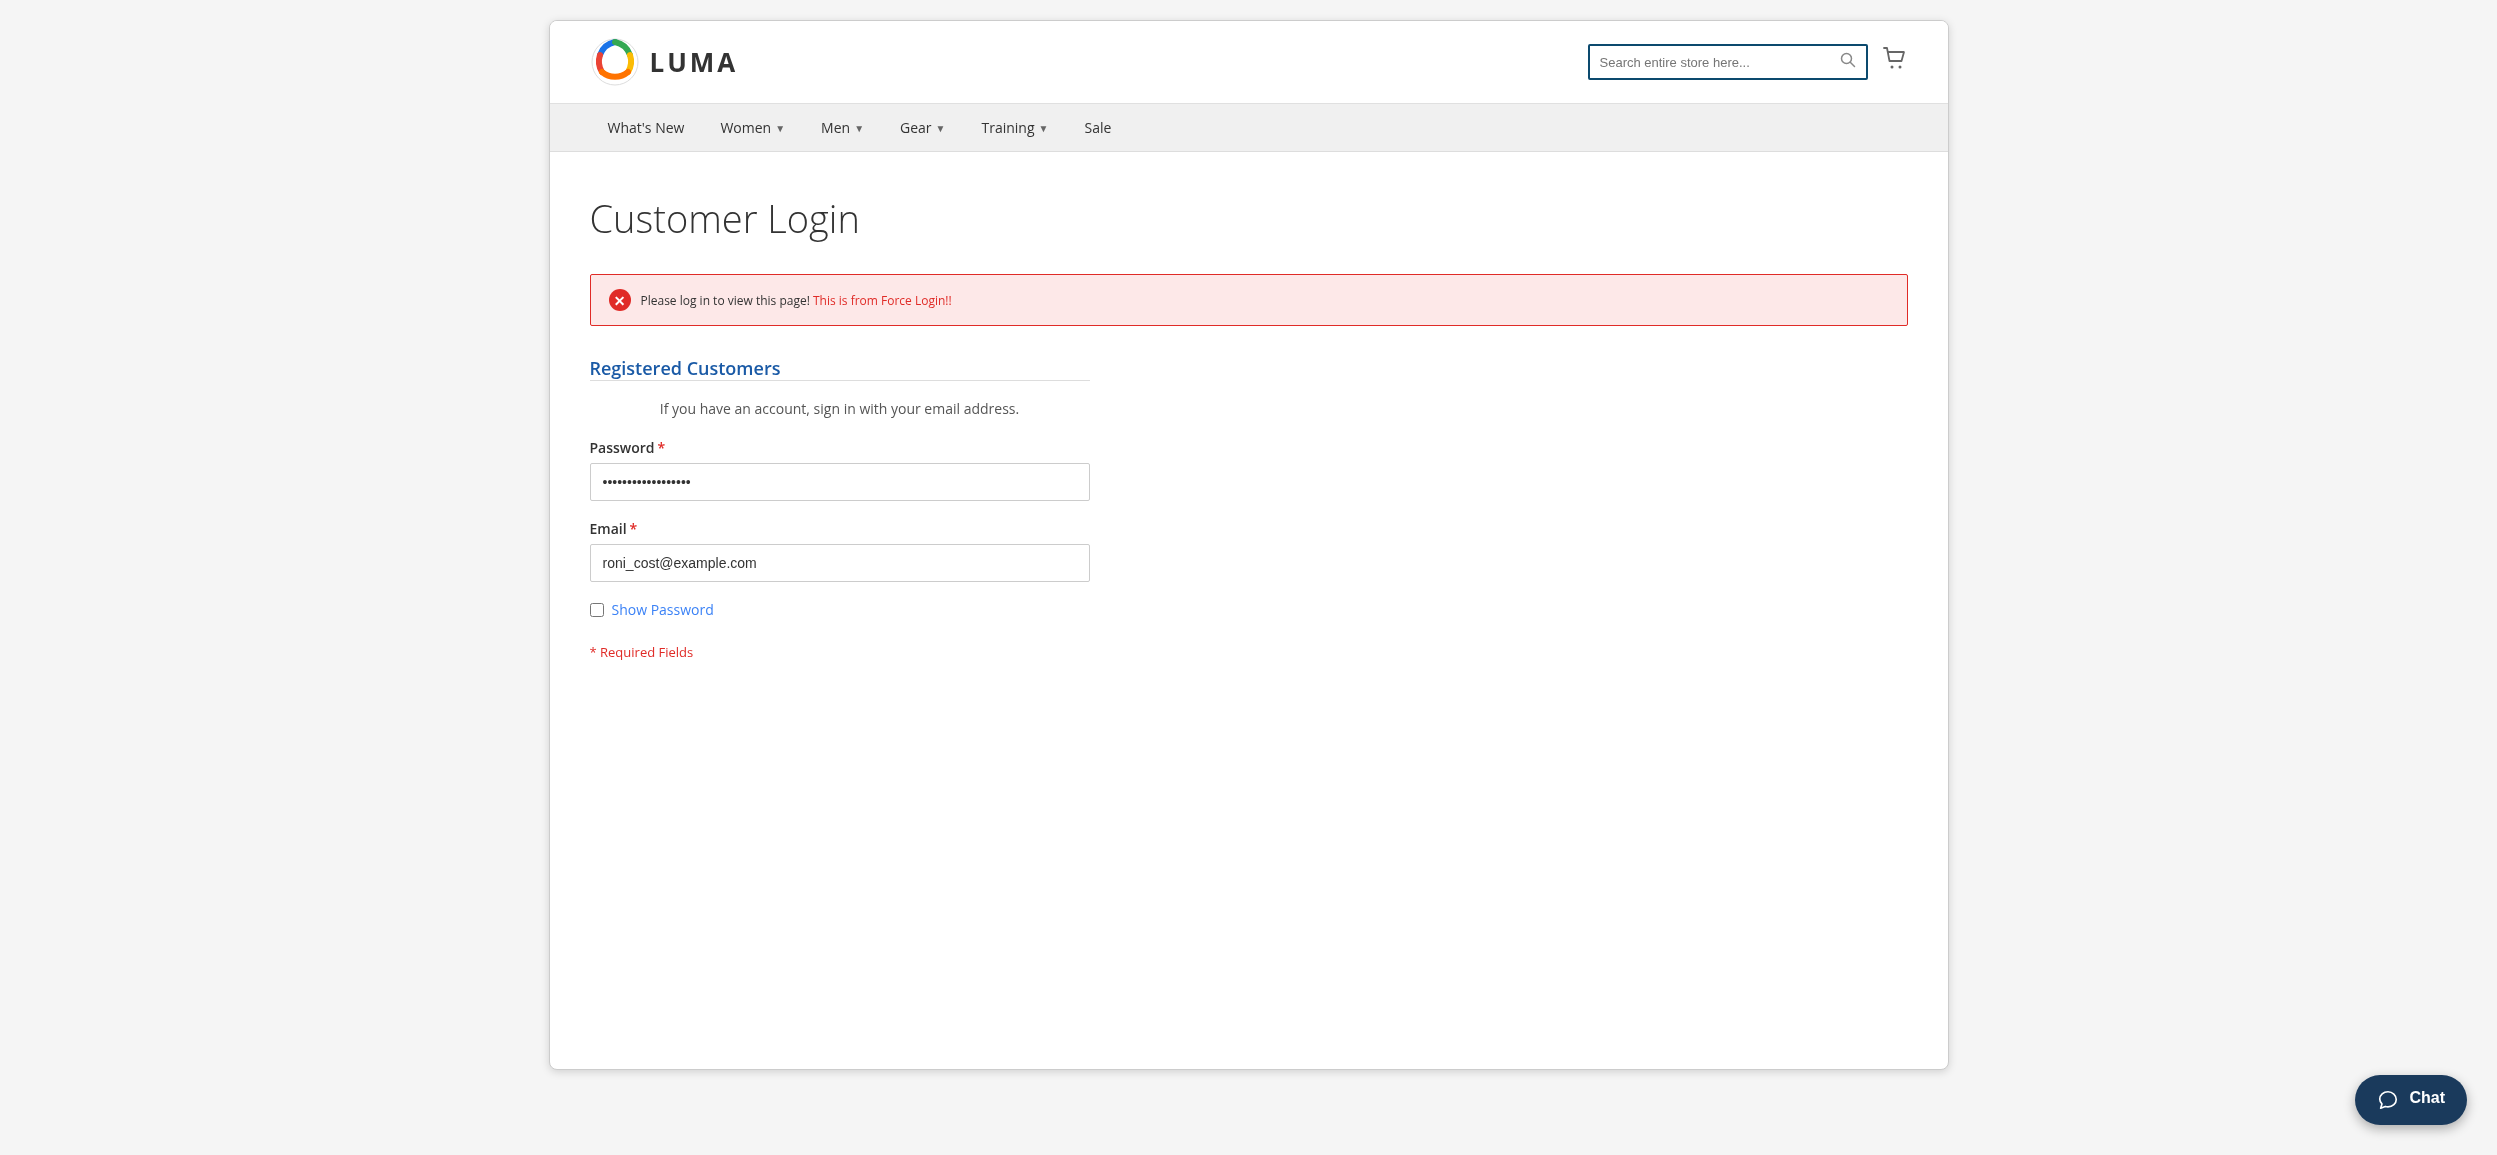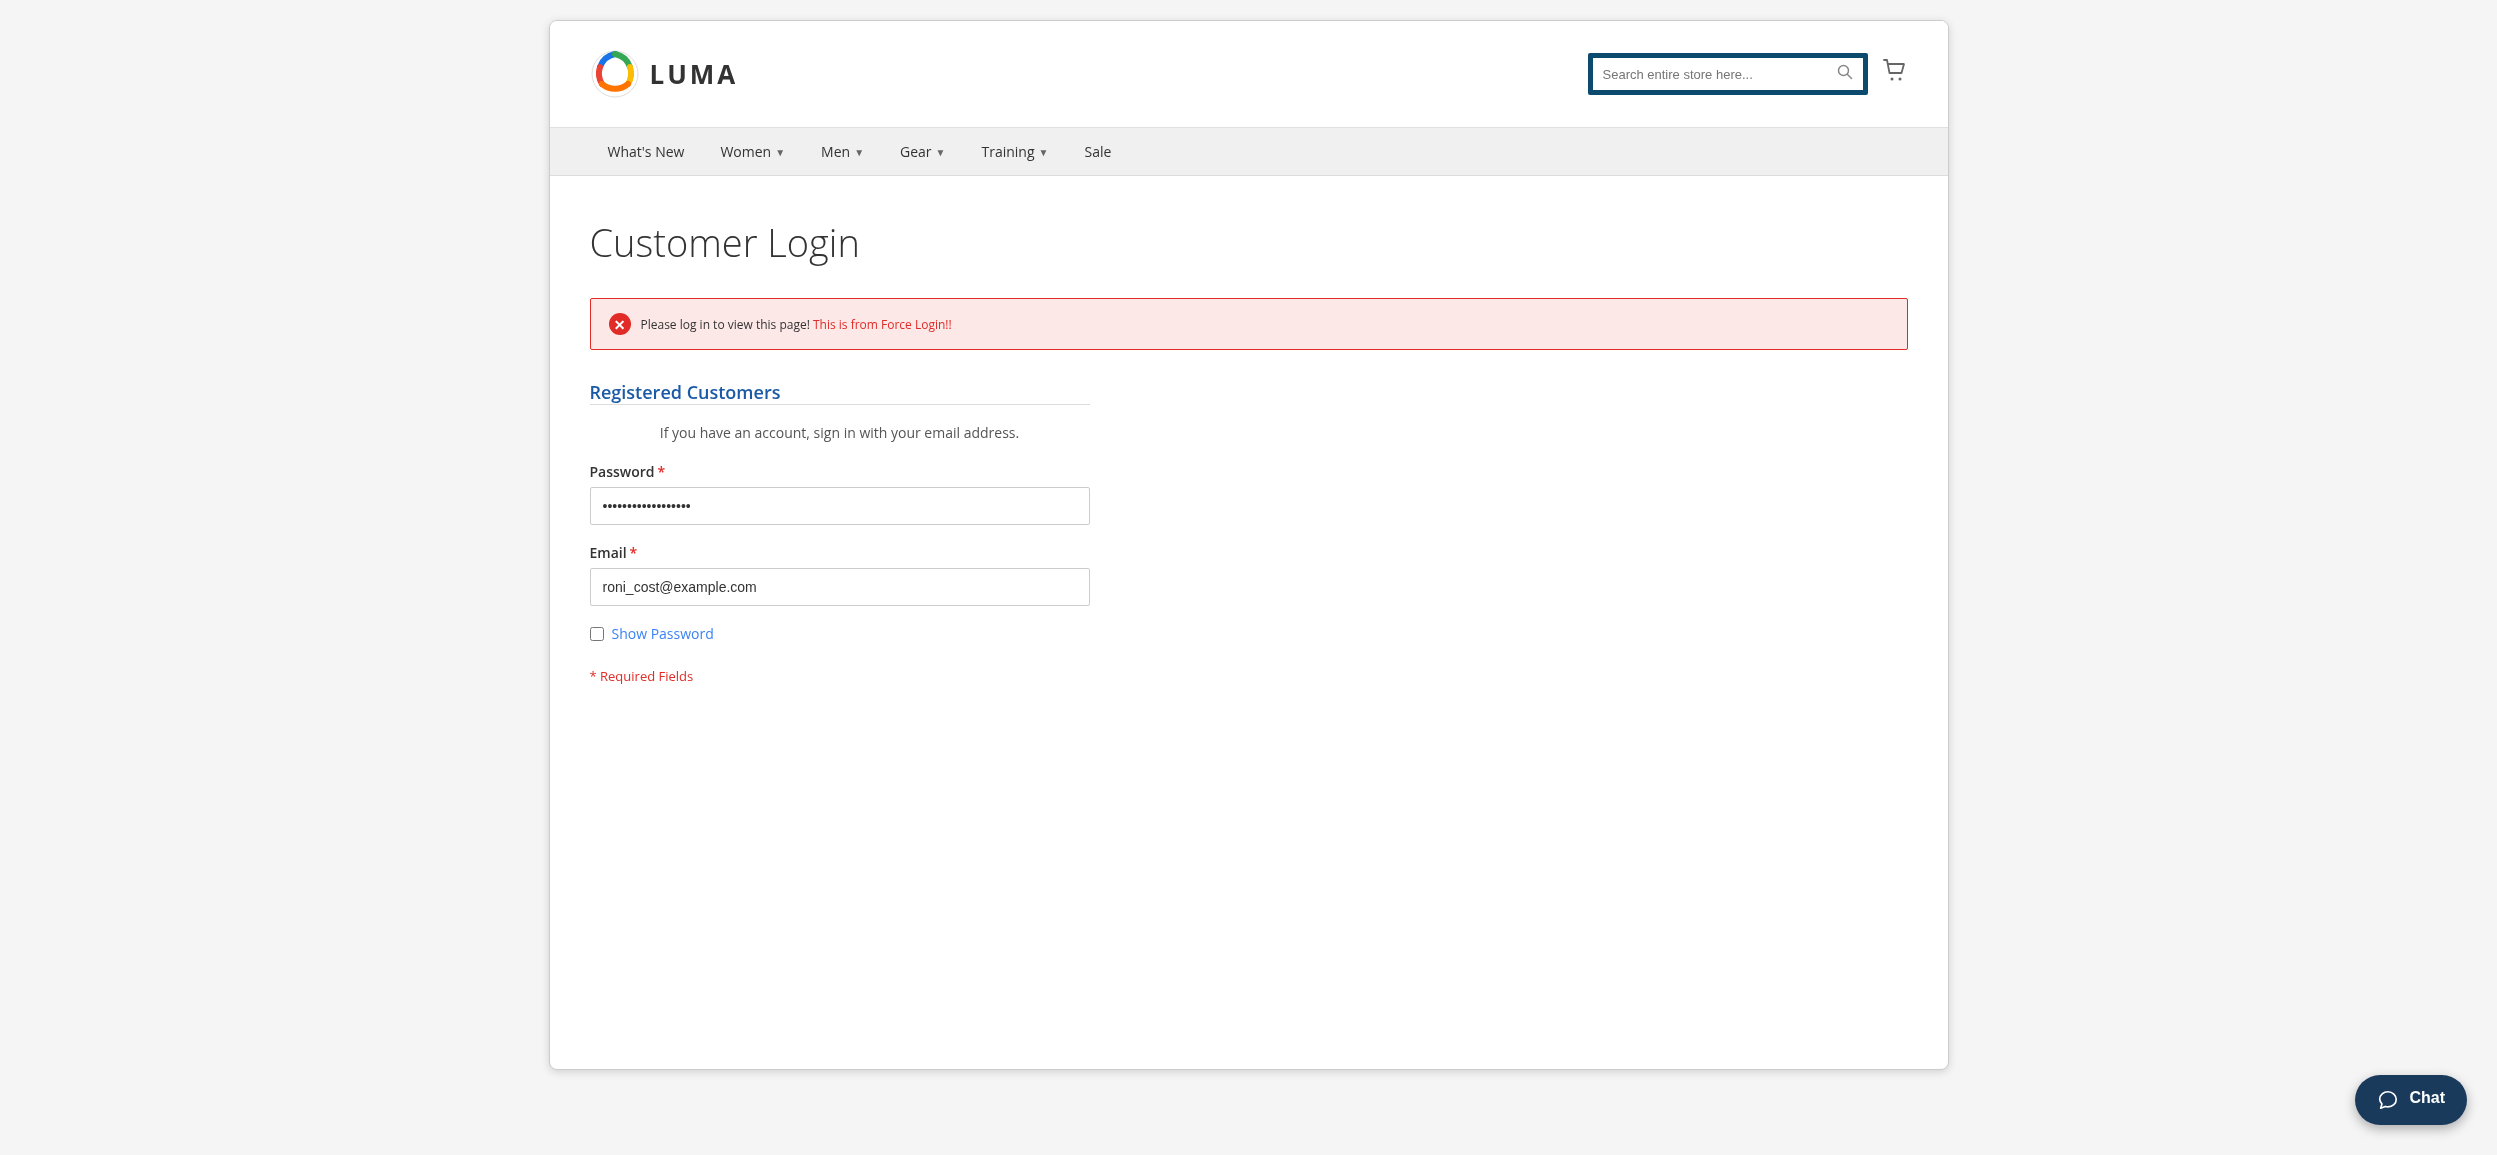--- a/index.html
+++ b/index.html
@@ -15,21 +15,21 @@
       margin: 20px auto;
       border: 1px solid #ccc;
       border-radius: 8px;
       overflow: hidden;
       box-shadow: 0 2px 8px rgba(0,0,0,0.15);
       min-height: 1050px;
     }
     
     .header {
       background: #fff;
-      padding: 28px 40px;
+      padding: 16px 40px;
       display: flex;
       align-items: center;
       justify-content: space-between;
       border-bottom: 1px solid #e0e0e0;
     }
     .logo-area {
       display: flex;
       align-items: center;
       gap: 10px;
     }
@@ -44,21 +44,21 @@
       color: #333;
     }
     .header-right {
       display: flex;
       align-items: center;
       gap: 14px;
     }
     .search-box {
       display: flex;
       align-items: center;
-      border: 5px solid #0c4a6e;
+      border: 2px solid #0c4a6e;
       border-radius: 2px;
       padding: 6px 10px;
       width: 280px;
       background: #fff;
     }
     .search-box input {
       border: none;
       outline: none;
       font-size: 13px;
       color: #999;

